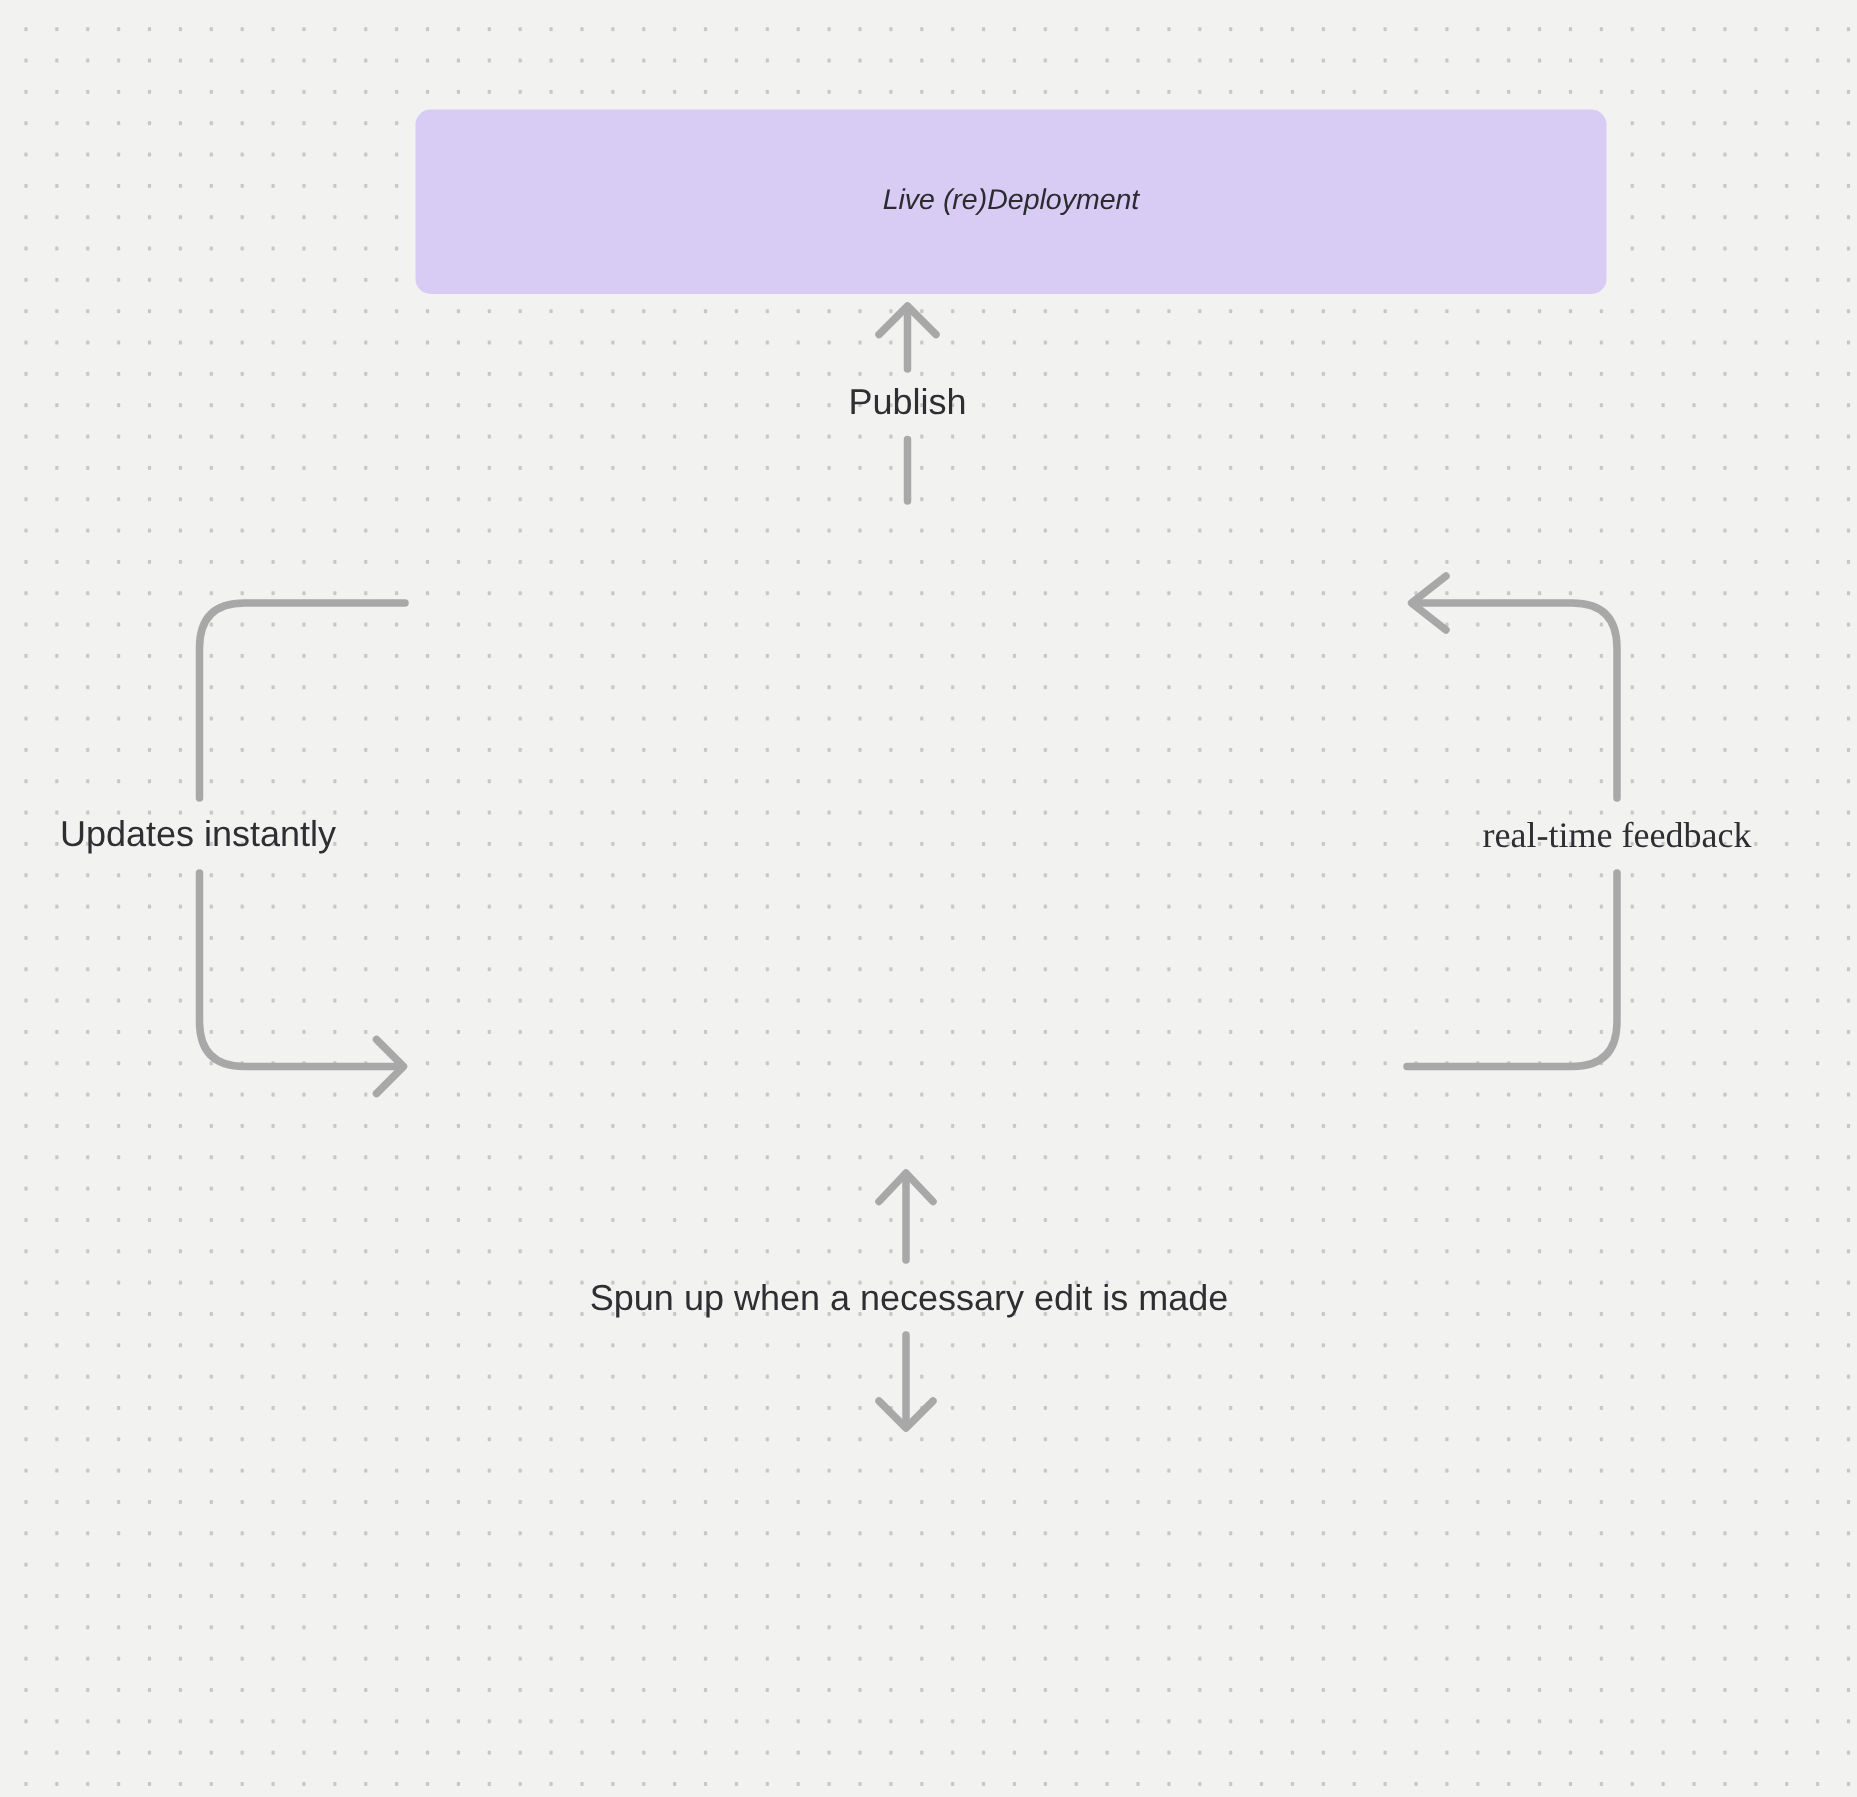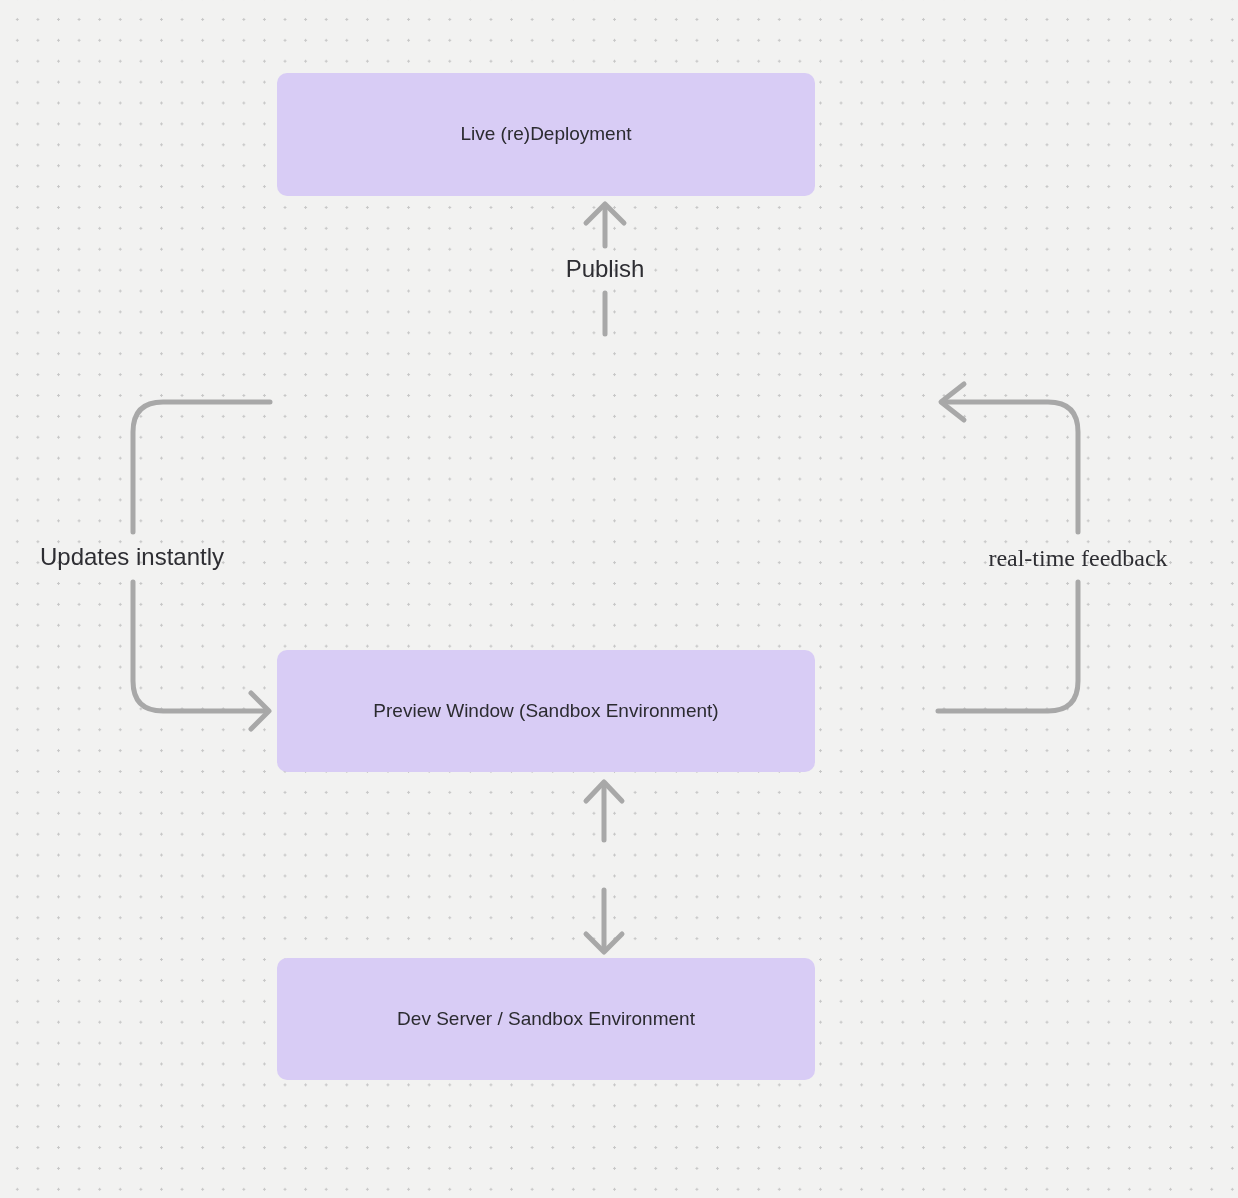--- a/index.html
+++ b/index.html
@@ -35,30 +35,31 @@
   .arrows path {
     fill: none;
     stroke: var(--arrow);
     stroke-width: 5;
     stroke-linecap: round;
     stroke-linejoin: round;
   }
   .node {
     position: absolute;
     left: 277px;
-    width: 538px;
+    width: 794px;
     background: var(--node-fill);
     border-radius: 10px;
     display: flex;
     align-items: center;
     justify-content: center;
     text-align: center;
     color: var(--node-text);
     font-size: 19px;
     line-height: 1.3;
+    font-style: italic;
   }
   .node.n1 { top: 73px;  height: 123px; }
   .node.n2 { top: 342px; height: 120px; }
   .node.n3 { top: 650px; height: 122px; }
   .node.n4 { top: 958px; height: 122px; }
   .edge-label {
     position: absolute;
     transform: translate(-50%, -50%);
     white-space: nowrap;
     color: var(--label-text);
@@ -88,20 +89,19 @@
     <path d="M1078 532 L1078 432 Q1078 402 1048 402 L945 402"></path>
     <path d="M964 384 L941 402 L964 420"></path>
 
     <path d="M604 786 L604 840"></path>
     <path d="M586 801 L604 782 L622 801"></path>
     <path d="M604 890 L604 948"></path>
     <path d="M586 934 L604 952 L622 934"></path>
   </svg>
 
   <div class="node n1">Live (re)Deployment</div>
-  <div class="node n3">Preview Window (Sandbox Environment)</div>
-  <div class="node n4">Dev Server / Sandbox Environment</div>
 
   <div class="edge-label el-publish">Publish</div>
   <div class="edge-label el-updates">Updates instantly</div>
   <div class="edge-label el-realtime">real-time feedback</div>
+  <div class="edge-label el-spun">Spun up when a necessary edit is made</div>
 
 </div>
 
 </body></html>

